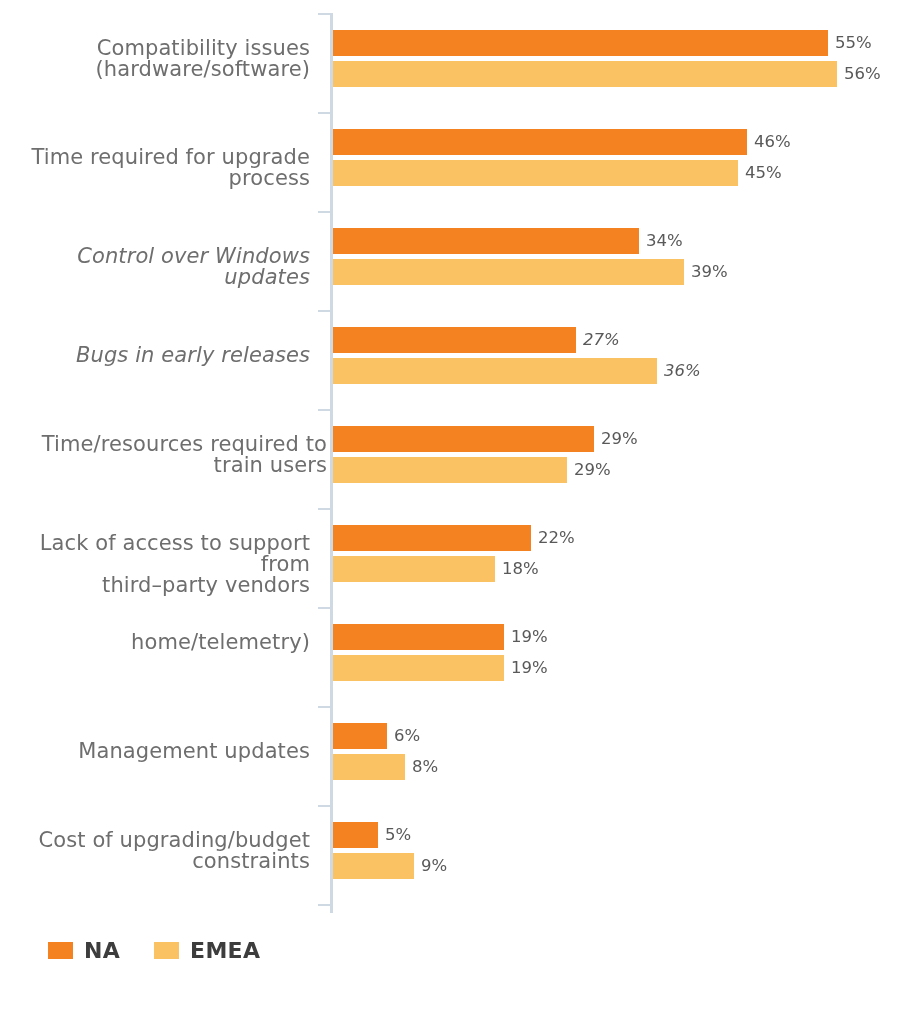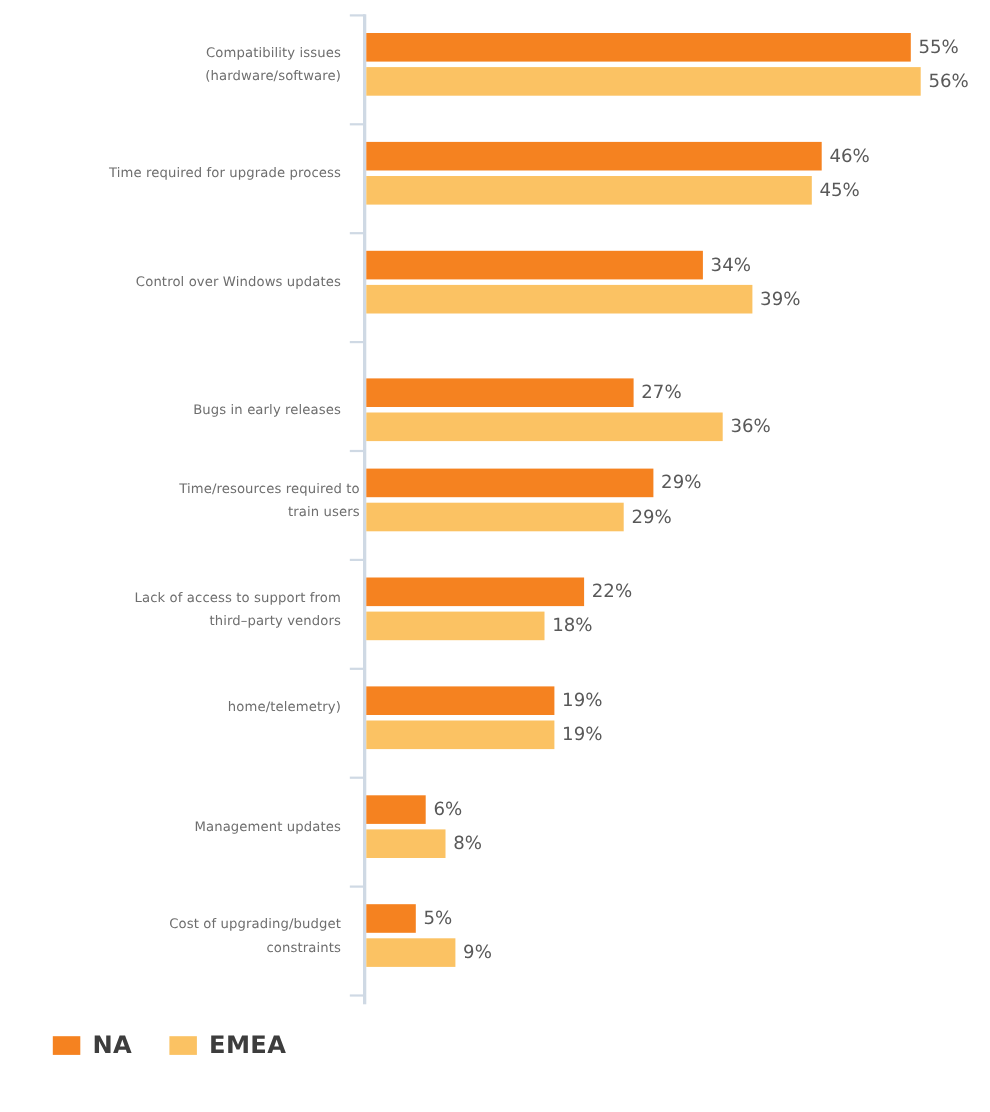--- a/index.html
+++ b/index.html
@@ -32,21 +32,21 @@
     left:0;
     width:900px;
     height:99px;
   }
   .cat-label{
     position:absolute;
     left:0;top:0;
     width:310px;
     text-align:right;
     color:#6e6e6e;
-    font-size:12px;
+    font-size:21px;
     line-height:21px;
     letter-spacing:0.1px;
   }
   .bars{
     position:absolute;
     left:333px;top:0;
     height:99px;
   }
   .bar-row{
     position:absolute;
@@ -144,35 +144,35 @@
             <div class="bar na" style="width: 414px; background: rgb(245, 130, 32);"></div>
             <span class="bar-value outside" style="left: 414px;">46%</span>
           </div>
           <div class="bar-row" style="top: 61px;">
             <div class="bar emea" style="width: 405px; background: rgb(251, 194, 99);"></div>
             <span class="bar-value outside" style="left: 405px;">45%</span>
           </div>
         </div>
       </div>
       <div class="cat-group" style="top: 198px;">
-        <div class="cat-label" style="top: 48px;">
+        <div class="cat-label" style="top: 48px; font-style: italic;">
           <div>Control over Windows updates</div>
         </div>
         <div class="bars">
           <div class="bar-row" style="top: 30px;">
             <div class="bar na" style="width: 306px; background: rgb(245, 130, 32);"></div>
             <span class="bar-value outside" style="left: 306px;">34%</span>
           </div>
           <div class="bar-row" style="top: 61px;">
             <div class="bar emea" style="width: 351px; background: rgb(251, 194, 99);"></div>
             <span class="bar-value outside" style="left: 351px;">39%</span>
           </div>
         </div>
       </div>
-      <div class="cat-group" style="top: 314px;">
+      <div class="cat-group" style="top: 297px; font-style: italic;">
         <div class="cat-label" style="top: 48px;">
           <div>Bugs in early releases</div>
         </div>
         <div class="bars">
           <div class="bar-row" style="top: 30px;">
             <div class="bar na" style="width: 243px; background: rgb(245, 130, 32);"></div>
             <span class="bar-value outside" style="left: 243px;">27%</span>
           </div>
           <div class="bar-row" style="top: 61px;">
             <div class="bar emea" style="width: 324px; background: rgb(251, 194, 99);"></div>

